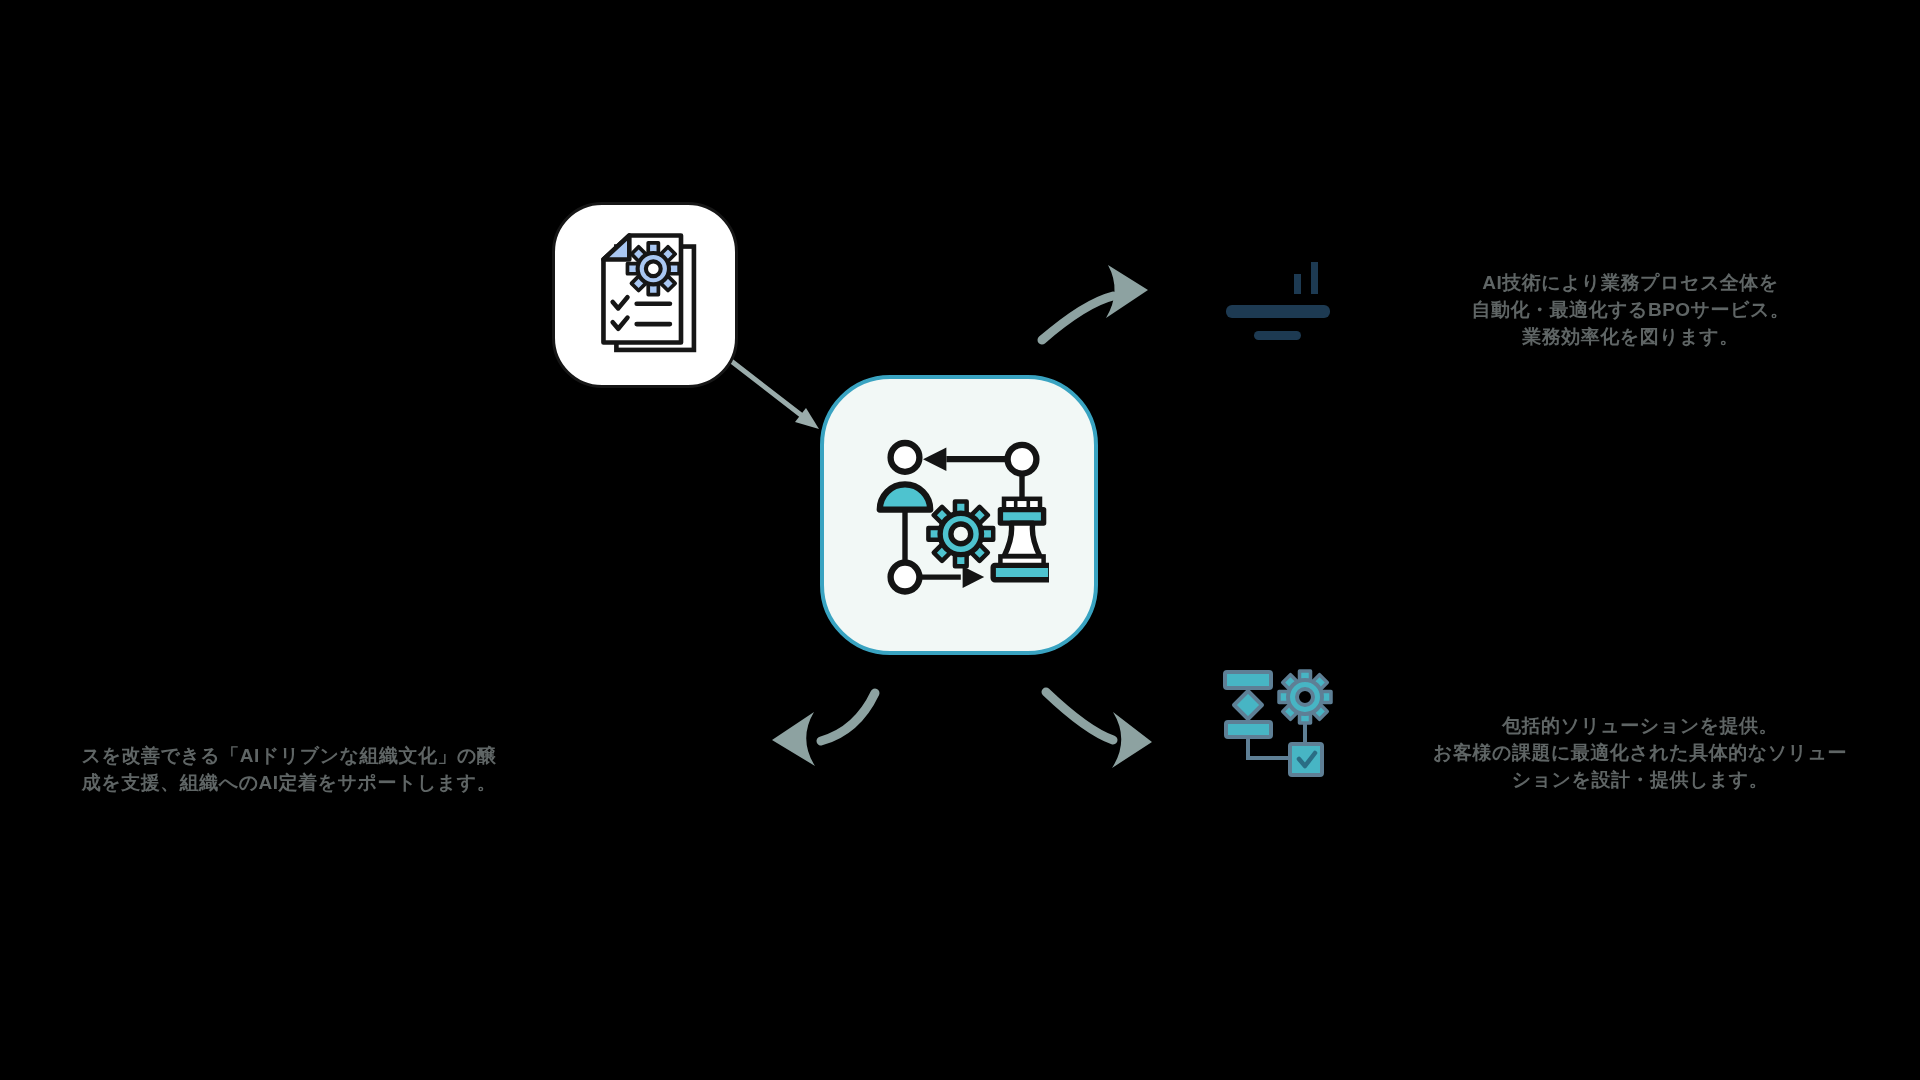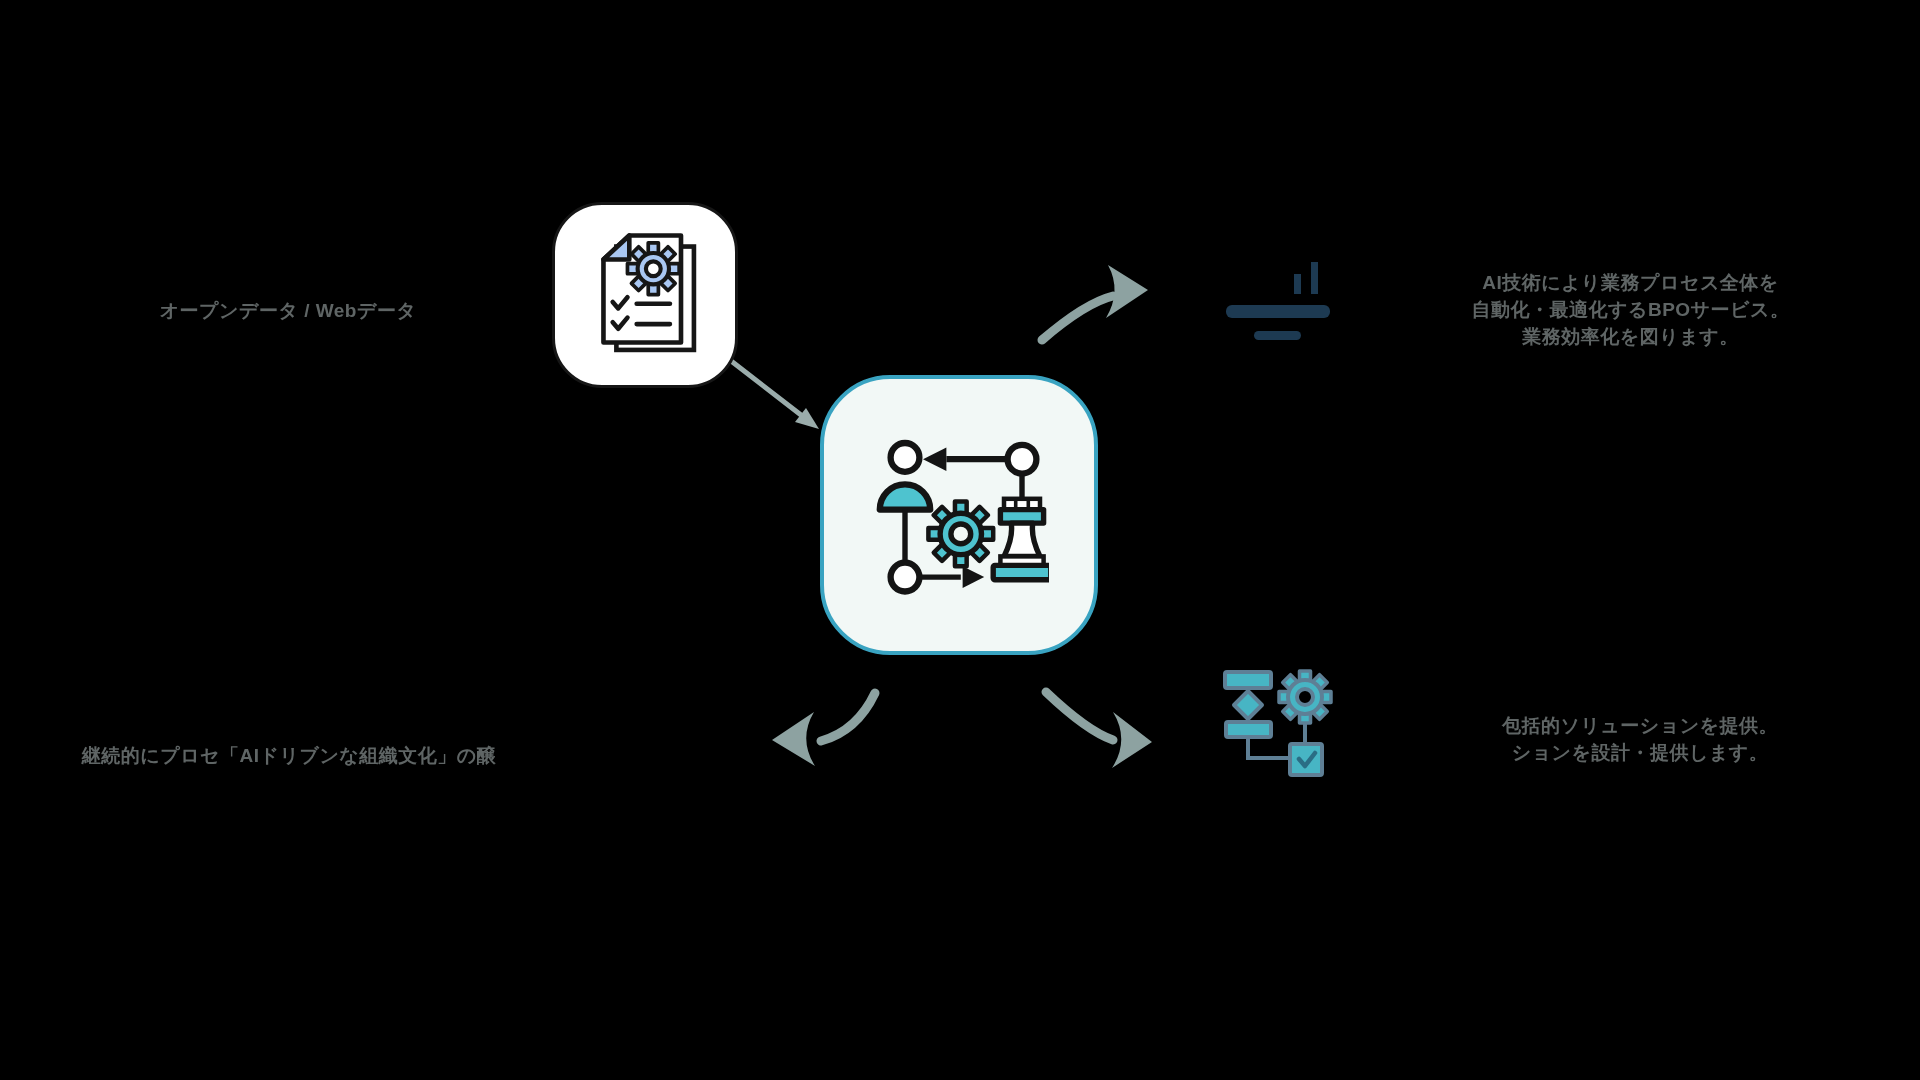--- a/index.html
+++ b/index.html
@@ -77,21 +77,20 @@
       <g stroke="#161616" stroke-width="5" stroke-linecap="round" stroke-linejoin="round" fill="none">
         <polyline points="30,80 36,87 46,75"></polyline>
         <line x1="56" y1="82" x2="92" y2="82"></line>
         <polyline points="30,102 36,109 46,97"></polyline>
         <line x1="56" y1="104" x2="92" y2="104"></line>
       </g>
     </svg>
   </div>
 
   <div class="textblock" style="left:60px;top:297px;width:456px;">
-    <span class="line">オープンデータ / Webデータ</span>
   </div>
 
   <div class="node center-box">
     <svg width="180" height="180" viewBox="0 0 200 200">
 
       <line x1="152" y1="38" x2="86" y2="38" stroke="#141414" stroke-width="7"></line>
       <polygon points="86,25 60,38 86,51" fill="#141414"></polygon>
       <circle cx="170" cy="38" r="16" fill="#ffffff" stroke="#141414" stroke-width="7"></circle>
 
       <g>
@@ -169,20 +168,22 @@
       </g>
       <circle cx="97" cy="37" r="17" fill="#47B5C4" stroke="#5E7F95" stroke-width="4"></circle>
       <circle cx="97" cy="37" r="8" fill="#000000" stroke="#5E7F95" stroke-width="4"></circle>
     </g>
     <rect x="82" y="84" width="32" height="31" rx="2" fill="#47B5C4" stroke="#5E7F95" stroke-width="4"></rect>
     <polyline points="91,99 97,106 107,93" fill="none" stroke="#2A6D84" stroke-width="4.5" stroke-linecap="round" stroke-linejoin="round"></polyline>
   </svg>
 
   <div class="textblock" style="left:1410px;top:712px;width:460px;">
     <span class="line">包括的ソリューションを提供。</span>
+    <span class="line">お客様の課題に最適化された具体的なソリュー</span>
     <span class="line">ションを設計・提供します。</span>
   </div>
 
   <div class="textblock" style="left:64px;top:742px;width:450px;">
-    <span class="line">継続的にプロセ「AIドリブンな組織文化」の醸</span>
+    <span class="line">スを改善できる「AIドリブンな組織文化」の醸</span>
+    <span class="line">成を支援、組織へのAI定着をサポートします。</span>
   </div>
 
 </div>
 
 </body></html>

